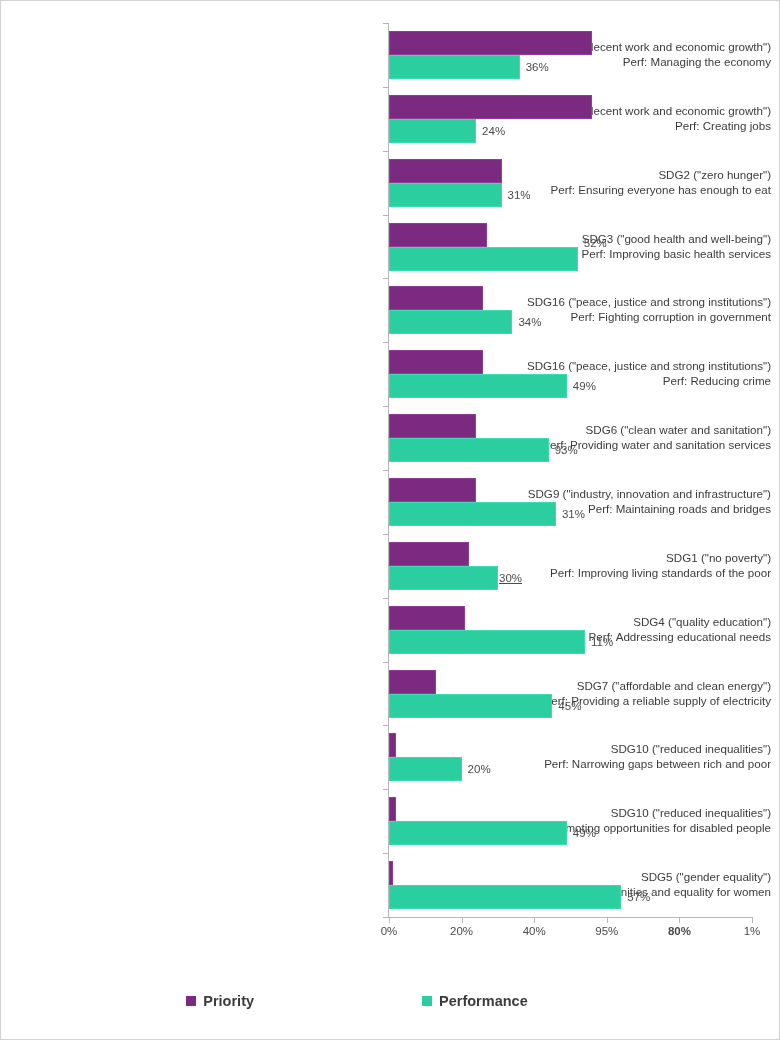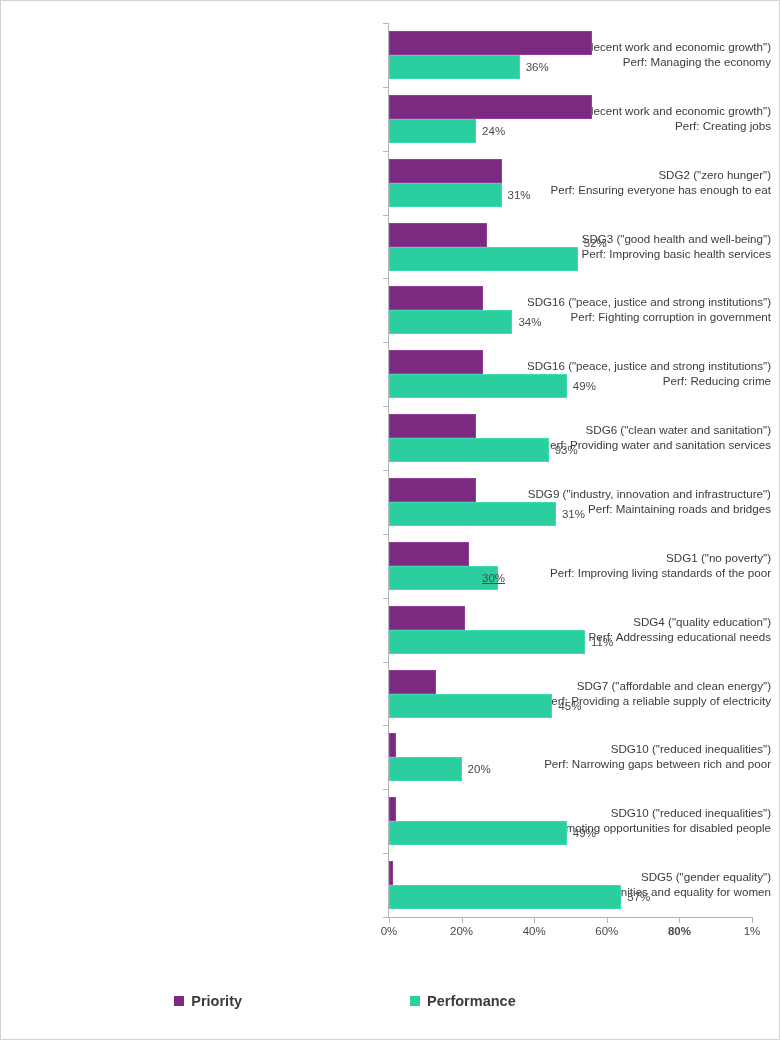--- a/index.html
+++ b/index.html
@@ -113,21 +113,21 @@
     font-size: 11.5px;
     color: #4a4a4a;
     white-space: nowrap;
     line-height: 24px;
     height: 24px;
   }
 
   
   #legend {
     position: absolute;
-    left: 0;
+    left: 12px;
     top: 992px;
     width: 688px;
     display: flex;
     justify-content: center;
     gap: 168px;
     align-items: center;
   }
   .legend-item {
     display: flex;
     align-items: center;
@@ -156,21 +156,21 @@
     <div id="plot"></div>
 
     <div id="xticks-layer">
         <div class="xtick" style="left: 388px;"></div>
         <div class="xlabel" style="left: 388px;">0%</div>
         <div class="xtick" style="left: 460.6px;"></div>
         <div class="xlabel" style="left: 460.6px;">20%</div>
         <div class="xtick" style="left: 533.2px;"></div>
         <div class="xlabel" style="left: 533.2px;">40%</div>
         <div class="xtick" style="left: 605.8px;"></div>
-        <div class="xlabel" style="left: 605.8px;">60%</div>
+        <div class="xlabel" style="left: 605.8px;">95%</div>
         <div class="xtick" style="left: 678.4px;"></div>
         <div class="xlabel" style="left: 678.4px; font-weight: bold;">80%</div>
         <div class="xtick" style="left: 751px;"></div>
         <div class="xlabel" style="left: 751px;">1%</div>
       </div>
     <div id="yticks-layer">
         <div class="ytick" style="left: 382px; top: 22px; position: absolute;"></div>
         <div class="ytick" style="left: 382px; top: 85.8571px; position: absolute;"></div>
         <div class="ytick" style="left: 382px; top: 149.714px; position: absolute;"></div>
         <div class="ytick" style="left: 382px; top: 213.571px; position: absolute;"></div>
@@ -236,21 +236,21 @@
         <div class="bar performance" title="Performance: 49%" style="left: 388px; top: 373.214px; width: 177.87px;"></div>
         <div class="bar-value" style="left: 571.87px; top: 373.214px;">49%</div>
         <div class="bar priority" title="Priority: 24%" style="left: 388px; top: 413.071px; width: 87.12px;"></div>
         <div class="bar performance" title="Performance: 44%" style="left: 388px; top: 437.071px; width: 159.72px;"></div>
         <div class="bar-value" style="left: 553.72px; top: 437.071px;">93%</div>
         <div class="bar priority" title="Priority: 24%" style="left: 388px; top: 476.929px; width: 87.12px;"></div>
         <div class="bar performance" title="Performance: 46%" style="left: 388px; top: 500.929px; width: 166.98px;"></div>
         <div class="bar-value" style="left: 560.98px; top: 500.929px;">31%</div>
         <div class="bar priority" title="Priority: 22%" style="left: 388px; top: 540.786px; width: 79.86px;"></div>
         <div class="bar performance" title="Performance: 30%" style="left: 388px; top: 564.786px; width: 108.9px;"></div>
-        <div class="bar-value" style="left: 481px; top: 564.786px; text-decoration: underline;">30%</div>
+        <div class="bar-value" style="left: 498px; top: 564.786px; text-decoration: underline;">30%</div>
         <div class="bar priority" title="Priority: 21%" style="left: 388px; top: 604.643px; width: 76.23px;"></div>
         <div class="bar performance" title="Performance: 54%" style="left: 388px; top: 628.643px; width: 196.02px;"></div>
         <div class="bar-value" style="left: 590.02px; top: 628.643px;">11%</div>
         <div class="bar priority" title="Priority: 13%" style="left: 388px; top: 668.5px; width: 47.19px;"></div>
         <div class="bar performance" title="Performance: 45%" style="left: 388px; top: 692.5px; width: 163.35px;"></div>
         <div class="bar-value" style="left: 557.35px; top: 692.5px;">45%</div>
         <div class="bar priority" title="Priority: 2%" style="left: 388px; top: 732.357px; width: 7.26px;"></div>
         <div class="bar performance" title="Performance: 20%" style="left: 388px; top: 756.357px; width: 72.6px;"></div>
         <div class="bar-value" style="left: 466.6px; top: 756.357px;">20%</div>
         <div class="bar priority" title="Priority: 2%" style="left: 388px; top: 796.214px; width: 7.26px;"></div>

